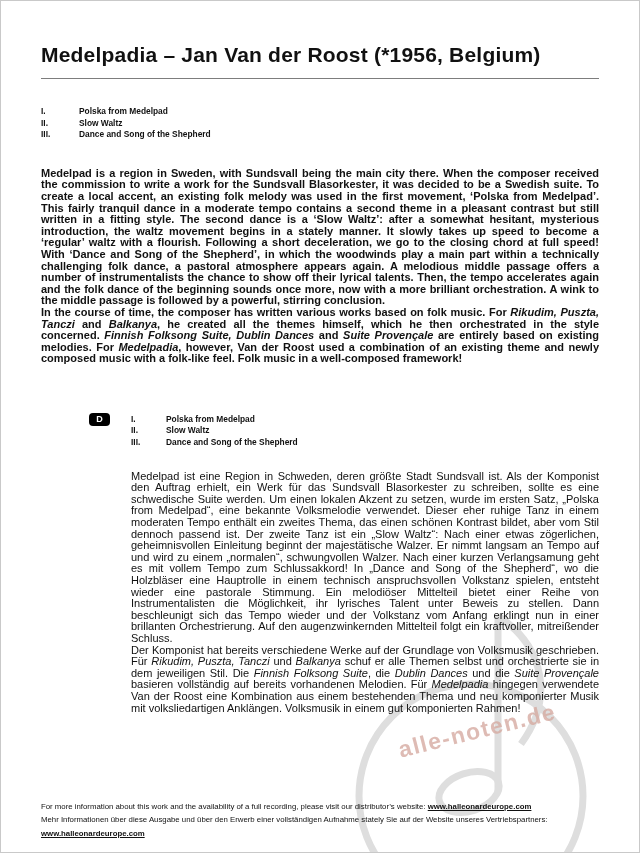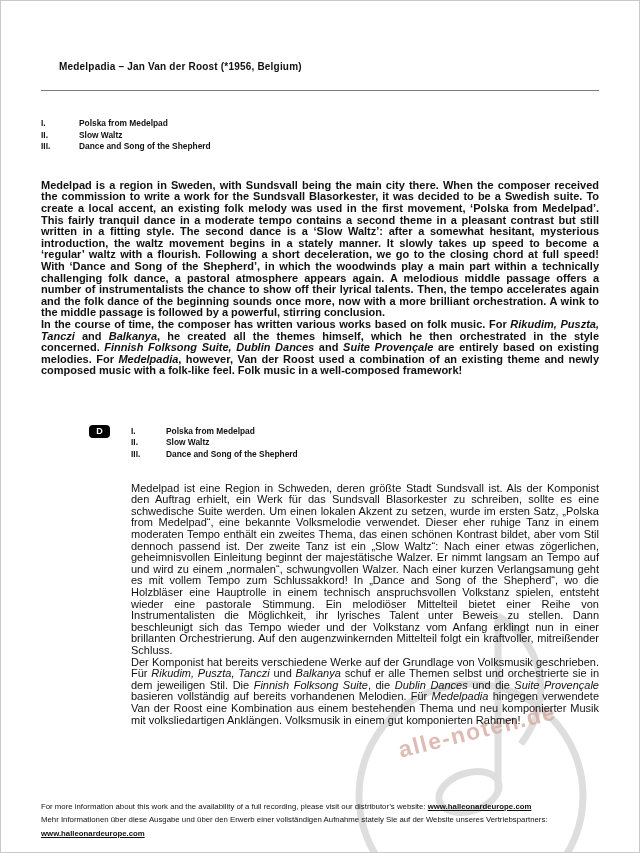--- a/index.html
+++ b/index.html
@@ -5,21 +5,21 @@
   html,body{margin:0;padding:0;}
   body{
     width:640px;height:853px;background:#e8e8e8;
     font-family:"Liberation Sans", sans-serif;
   }
   .page{
     position:relative;width:640px;height:853px;background:#ffffff;
     overflow:hidden;color:#111;border:1px solid #c9c9c9;box-sizing:border-box;
   }
   .content{position:relative;z-index:1;padding:42px 40px 0 40px;}
-  .title{font-size:10px;font-weight:700;margin:18px;color:#111;letter-spacing:.2px;}
+  .title{font-size:21px;font-weight:700;margin:0;color:#111;letter-spacing:.2px;}
   .rule{height:1px;background:#7d7d7d;margin-top:11px;}
   .tracklist{margin-top:27px;}
   .track-row{display:flex;font-size:8.4px;font-weight:700;line-height:11.6px;color:#111;}
   .track-num{width:38px;flex:none;}
   .para{font-size:11px;line-height:11.6px;text-align:justify;margin:0;color:#111;}
   .para em{font-style:italic;}
   .bold{font-weight:700;}
   .en1{margin-top:27px;}
   .en2{}
   .de-head{display:flex;margin-top:49px;margin-left:48px;align-items:flex-start;}

